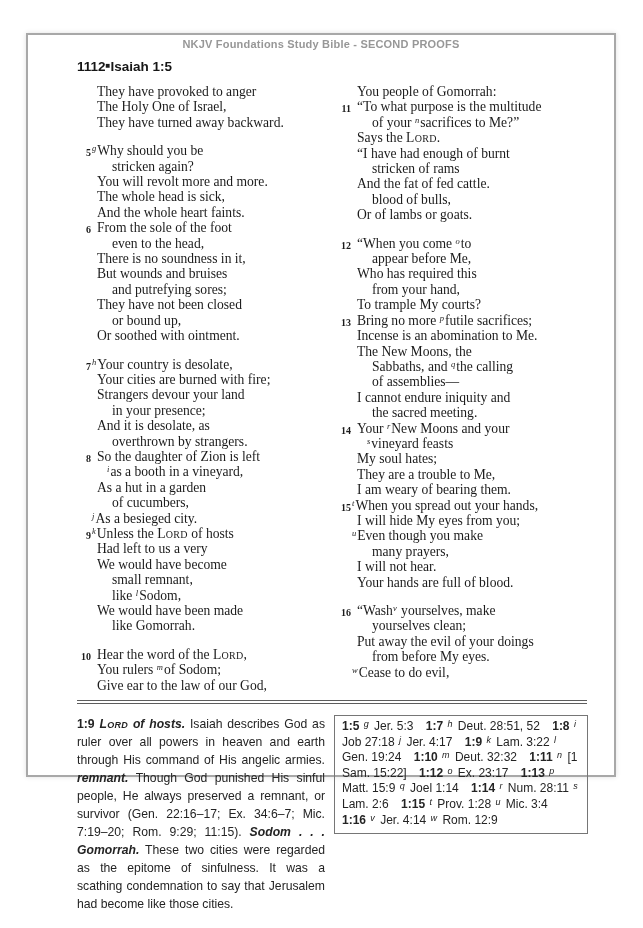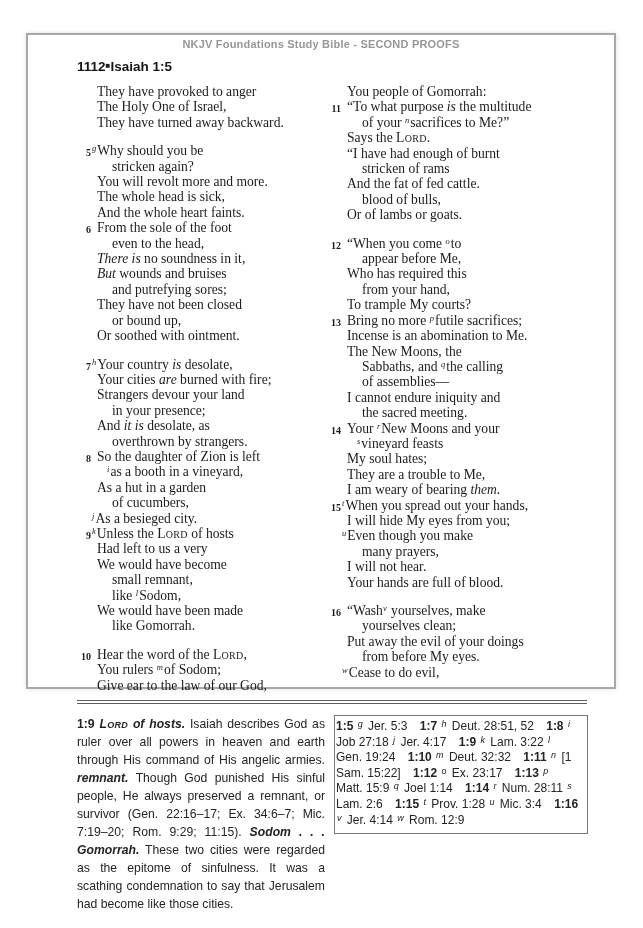--- a/index.html
+++ b/index.html
@@ -1,64 +1,64 @@
 <!DOCTYPE html>
 <html><head>
 <meta charset="utf-8">
 <style>
   html,body{margin:0;padding:0;width:643px;height:928px;background:#ffffff;overflow:hidden;}
   .page{
-    position:absolute;left:26px;top:33px;width:590px;height:656px;
+    position:absolute;left:26px;top:33px;width:590px;height:744px;
     box-sizing:border-box;border:2px solid #a8a8a8;background:#fff;
     box-shadow:0 0 5px rgba(0,0,0,.12);
   }
   .proof{
     margin-top:3px;text-align:center;
     font-family:"Liberation Sans",sans-serif;font-size:11px;font-weight:bold;color:#979797;
     letter-spacing:.2px;
   }
   .phead{
     margin:9px 0 0 49px;display:flex;align-items:center;
     font-family:"Liberation Sans",sans-serif;font-size:13.5px;font-weight:bold;color:#161616;
   }
   .phead .sq{font-size:8px;position:relative;top:-1px;color:#1c1c1c;}
-  .cols{display:flex;gap:3px;margin:10px 26px 0 47px;}
+  .cols{display:flex;gap:13px;margin:10px 26px 0 47px;}
   .col{
     width:247px;font-family:"Liberation Serif",serif;font-size:13.6px;
     line-height:15.4px;color:#1b1b1b;
   }
   .stanza{margin-bottom:13px;}
   .stanza:last-child{margin-bottom:0;}
   .vline{position:relative;padding-left:22px;}
   .vline.wrap{padding-left:37px;}
   .vnum{
     position:absolute;left:0;top:2px;width:16px;text-align:right;
     font-size:10px;font-weight:bold;color:#1b1b1b;
   }
   sup.ref{
     font-size:8.5px;font-style:italic;line-height:0;
     position:relative;top:-4px;vertical-align:baseline;margin-right:1px;color:#1b1b1b;
   }
   sup.ref.lead{margin-left:-5px;}
-  .s-i{font-style:italic;}
+  .s-i{}
   .s-sc{font-variant:small-caps;letter-spacing:.3px;}
   .s-b{font-weight:bold;}
   .s-bi{font-weight:bold;font-style:italic;}
   .s-bisc{font-weight:bold;font-style:italic;font-variant:small-caps;letter-spacing:.3px;}
   .divider{
     margin:7px 27px 0 49px;height:2px;
     border-top:1px solid #5d5d5d;border-bottom:1px solid #5d5d5d;
   }
   .bottom{display:flex;gap:9px;margin:11px 26px 0 49px;align-items:flex-start;}
   .notes{
     width:248px;font-family:"Liberation Sans",sans-serif;font-size:12.2px;
     line-height:18px;color:#242424;text-align:justify;
   }
   .xbox{
-    flex:1;box-sizing:border-box;border:1px solid #767676;padding:3px 7px 5px 1px;
+    flex:1;box-sizing:border-box;border:1px solid #767676;padding:3px 7px 5px 7px;
     font-family:"Liberation Sans",sans-serif;font-size:12px;line-height:15.6px;color:#242424;
   }
   .xbox sup.ref{font-size:9px;top:-3px;margin:0 2px 0 1px;}
   .xentry{margin-right:9px;}
   .xref{font-weight:bold;}
 </style>
 </head>
 <body>
 
 <div class="page">

